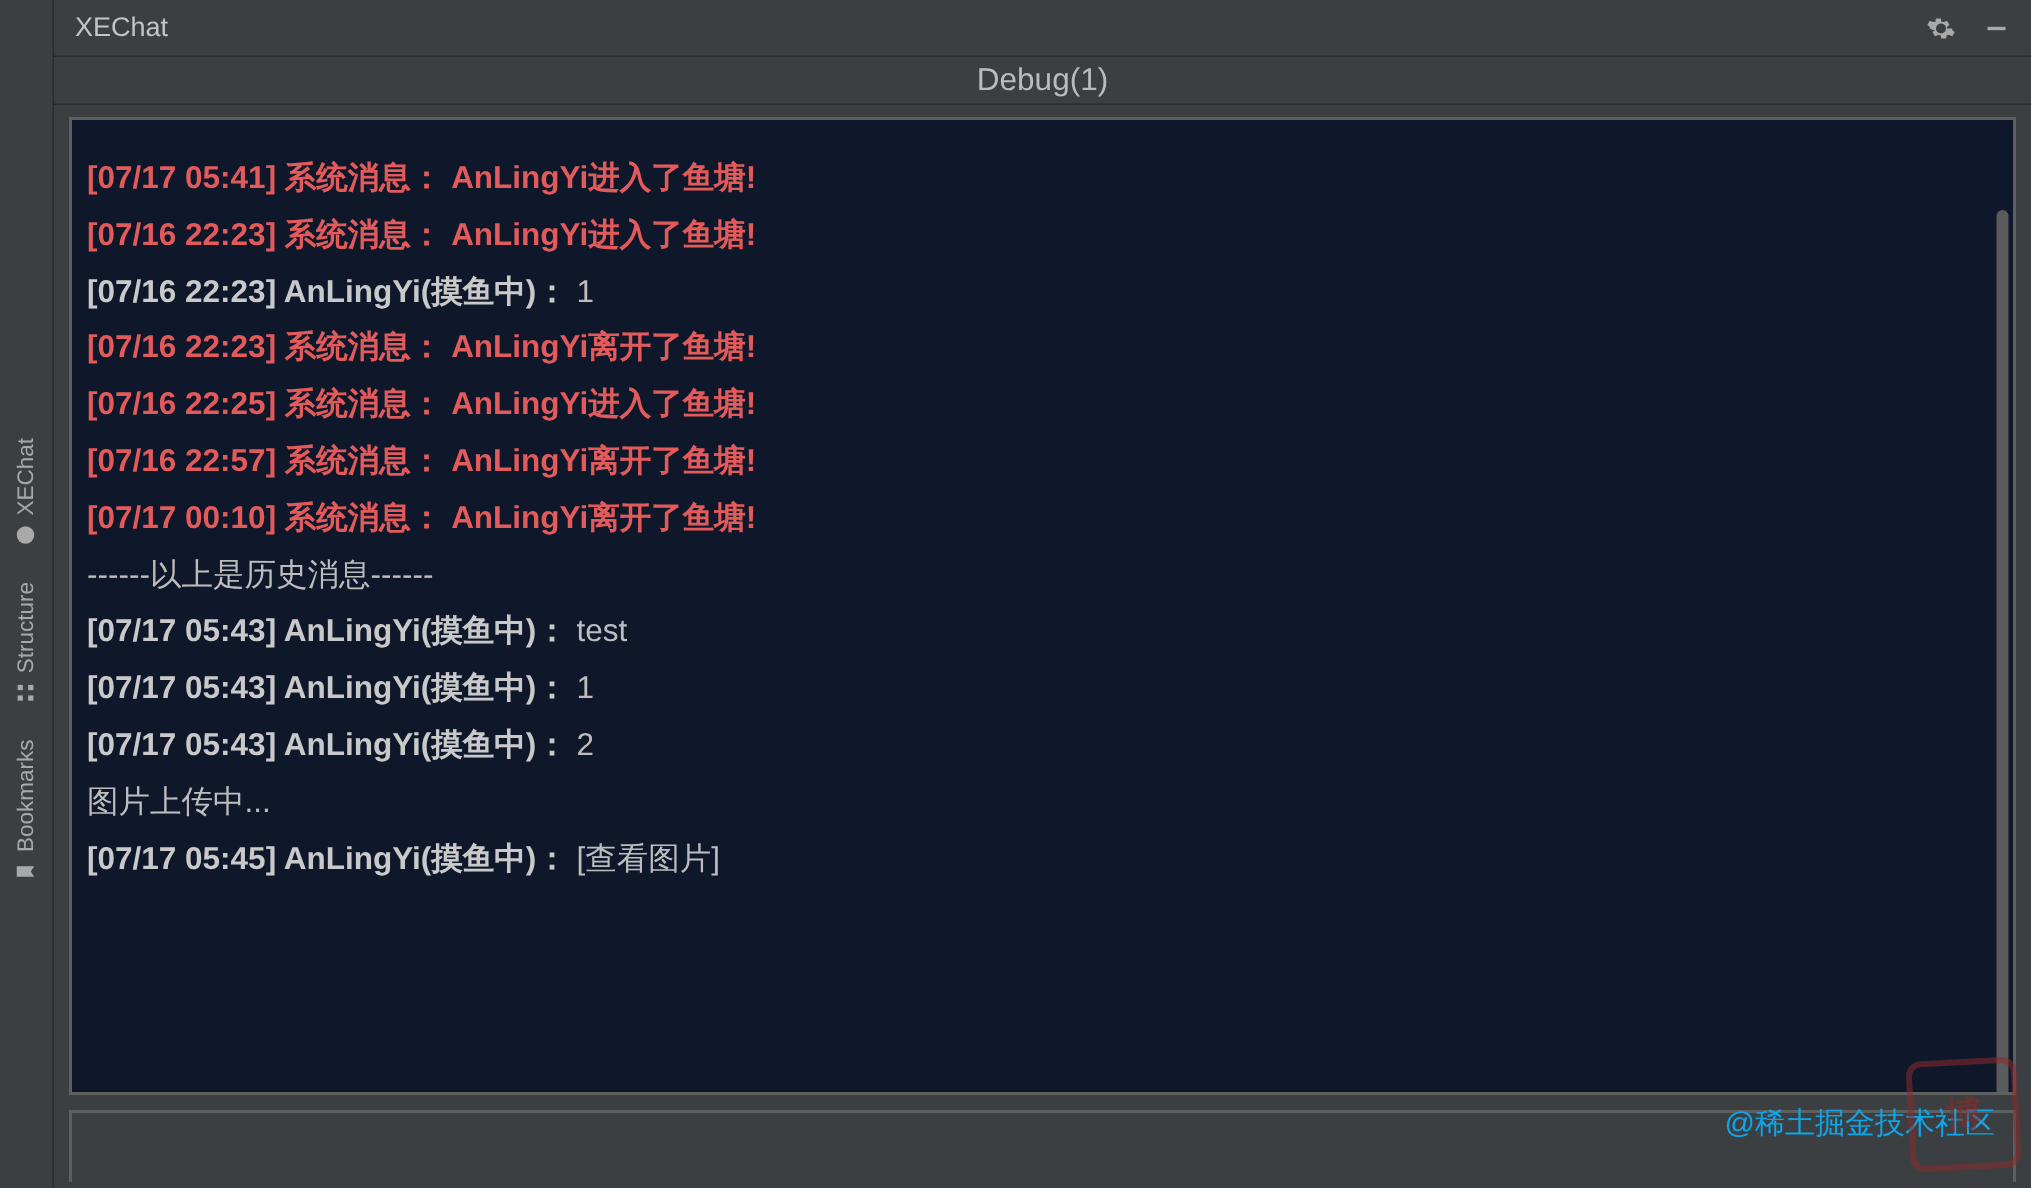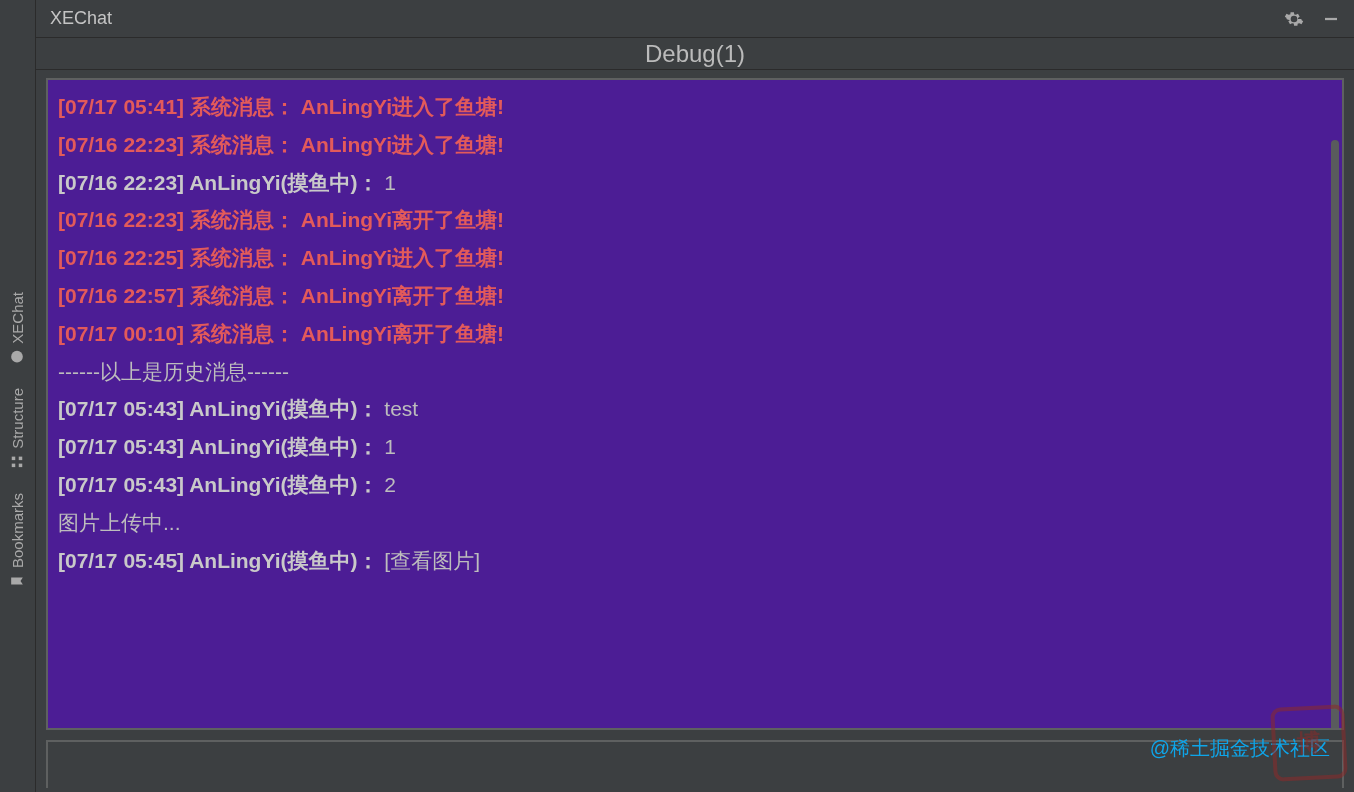--- a/index.html
+++ b/index.html
@@ -68,35 +68,35 @@
     color: #a9a9a9;
     display: flex;
   }
   .tabs {
     height: 32px;
     background: #3c3f41;
     display: flex;
     justify-content: center;
     align-items: center;
     border-bottom: 1px solid #2b2b2b;
-    font-size: 24px;
+    font-size: 21px;
     color: #bbbbbb;
   }
   .content-area {
     flex: 1;
     padding: 8px 10px 4px 10px;
     display: flex;
     flex-direction: column;
     gap: 10px;
   }
   .log-pane {
     flex: 1;
-    background: #4c1d95;
+    background: #0f172a;
     border: 2px solid #5e6060;
-    padding: 8px 10px;
+    padding: 20px 10px;
     font-size: 21px;
     line-height: 1.8;
     color: #bdbdbd;
     position: relative;
     overflow: hidden;
   }
   .log-line { white-space: pre-wrap; }
   .sys { color: #e35a5a; font-weight: 600; }
   .norm { color: #c9c9c9; font-weight: 600; }
   .plain { color: #bdbdbd; }

